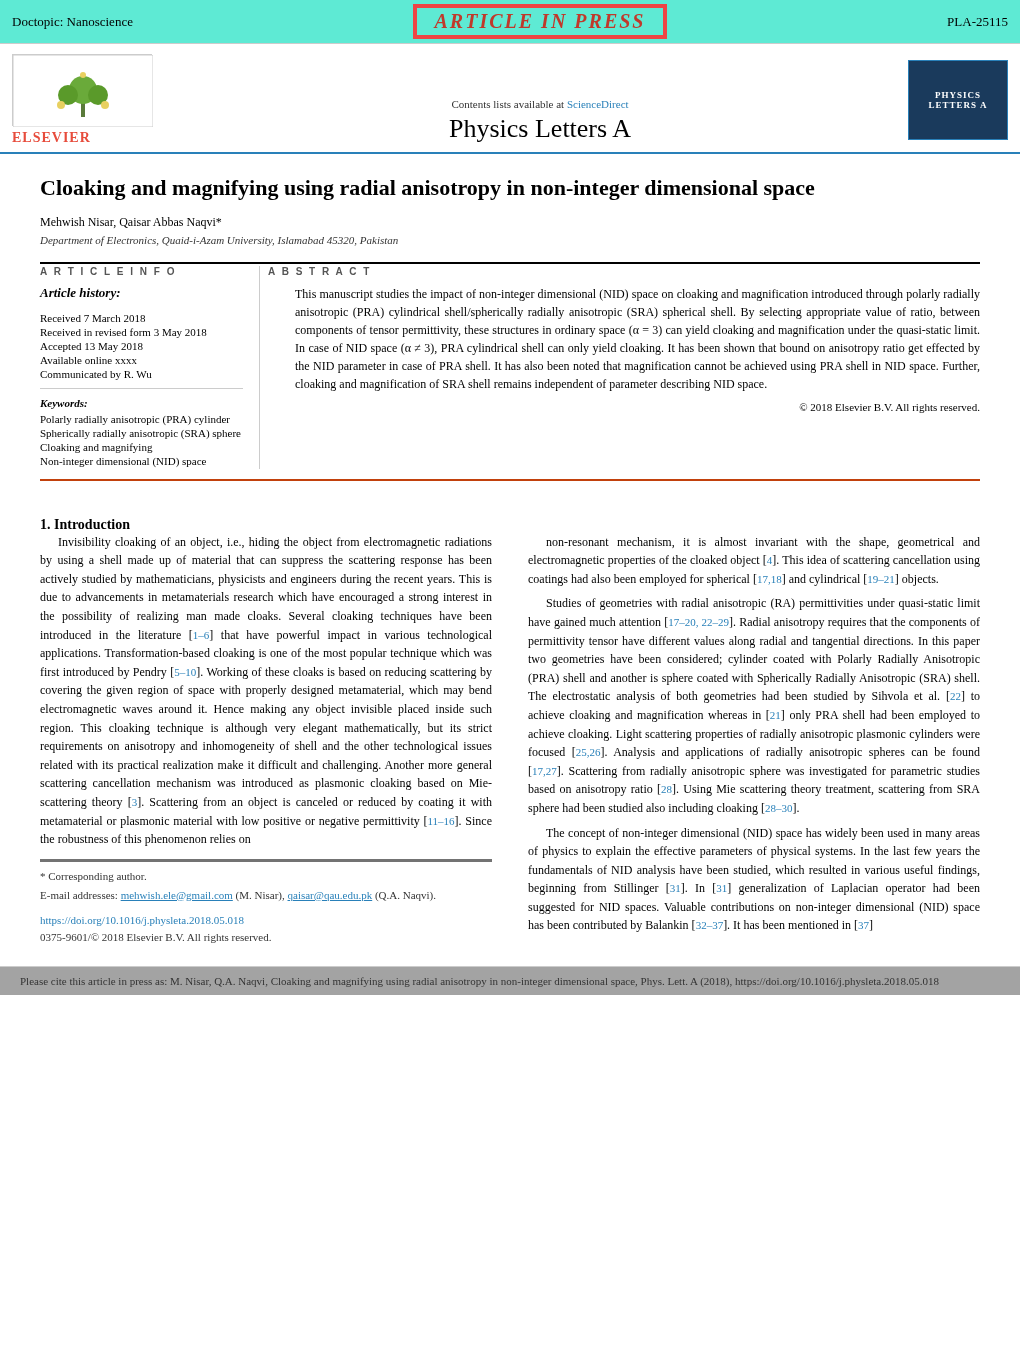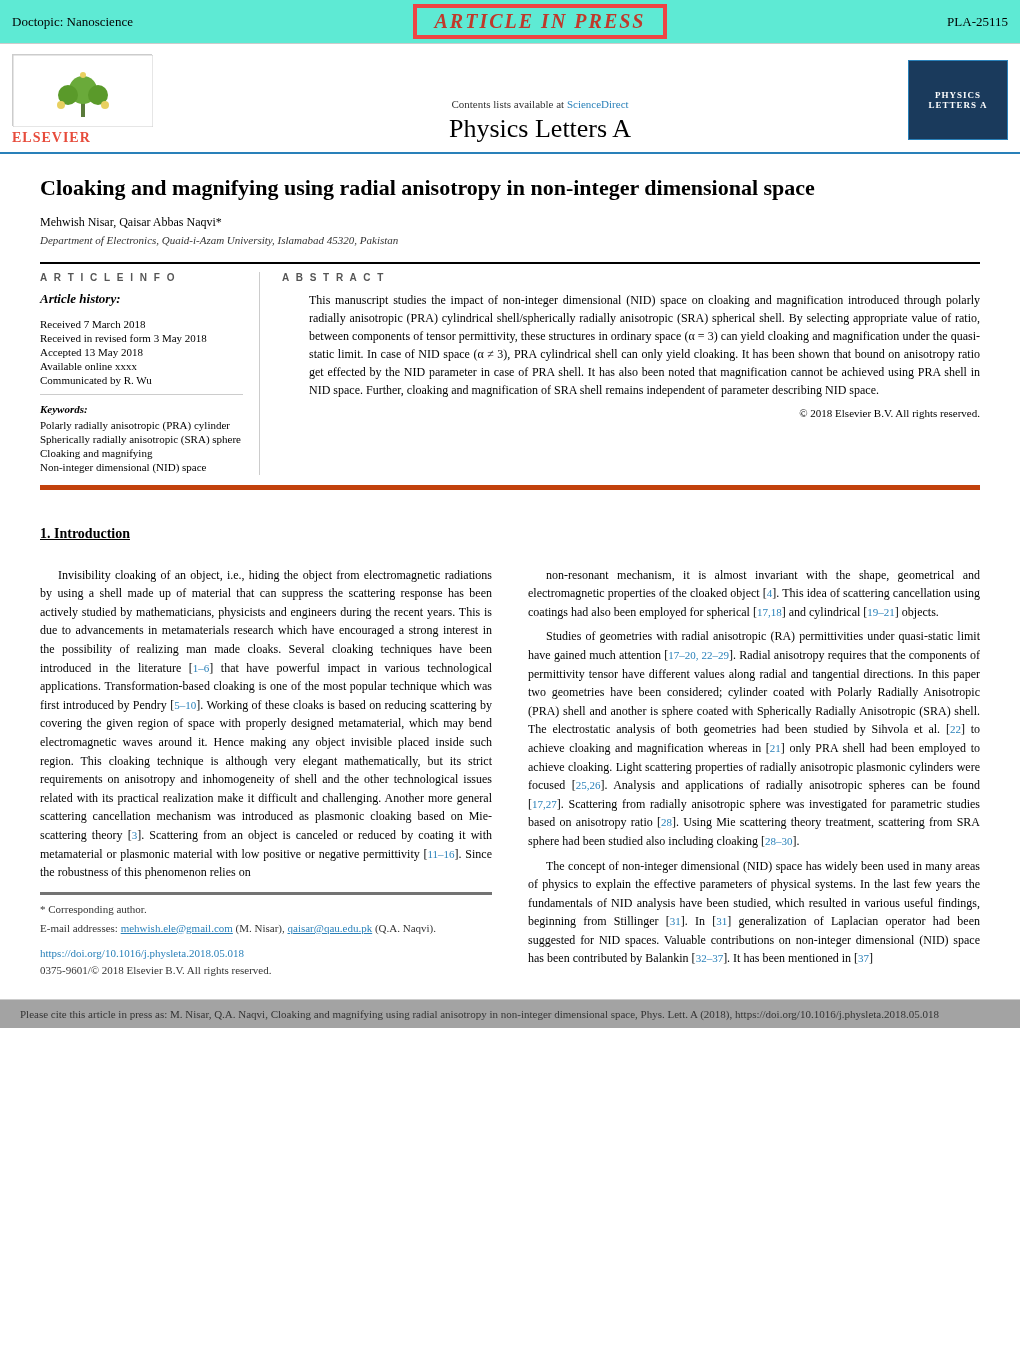--- a/index.html
+++ b/index.html
@@ -93,25 +93,25 @@
     .article-affiliation {
       font-size: 11px;
       font-style: italic;
       color: #333;
       margin-bottom: 16px;
     }
 
     
     .info-abstract {
       display: flex;
-      gap: 22px;
+      gap: 8px;
       margin-bottom: 16px;
       border-top: 2px solid #000;
-      border-bottom: 5px solid #c2410c;
-      padding-top: 8px;
+      border-bottom: 2px solid #c2410c;
+      padding-top: 2px;
       padding-bottom: 10px;
     }
     .article-info {
       width: 220px;
       flex-shrink: 0;
       border-right: 1px solid #ccc;
       padding-right: 16px;
     }
     .info-section-title {
       font-size: 10px;
@@ -179,23 +179,22 @@
       padding: 10px 40px;
     }
     .two-col {
       display: grid;
       grid-template-columns: 1fr 1fr;
       gap: 36px;
     }
     .section-heading {
       font-size: 14px;
       font-weight: bold;
-      margin-bottom: 24px;
-      color: #000;
-      text-decoration: underline;
+      margin-bottom: 0;
+      color: #000;
     }
     .body-text {
       font-size: 12px;
       line-height: 1.55;
       text-align: justify;
       color: #000;
     }
     .body-text p {
       text-indent: 1.5em;
       margin-bottom: 6px;

